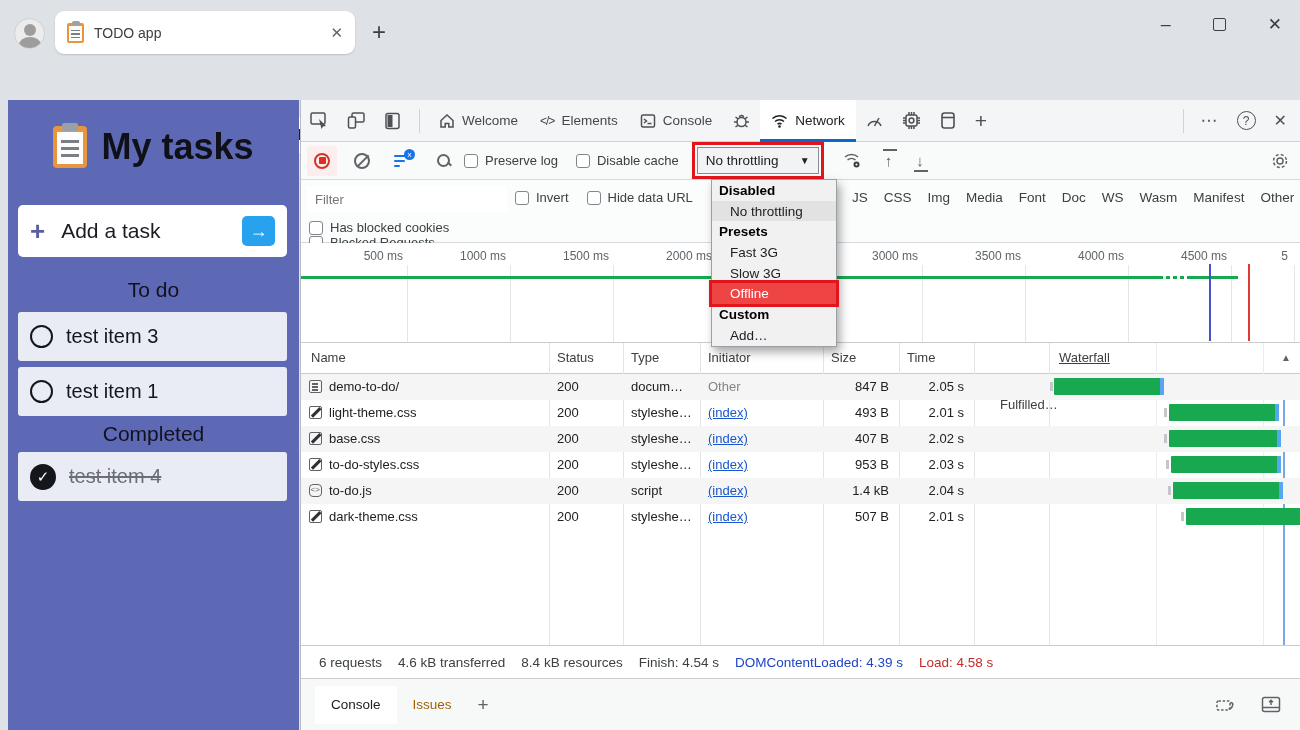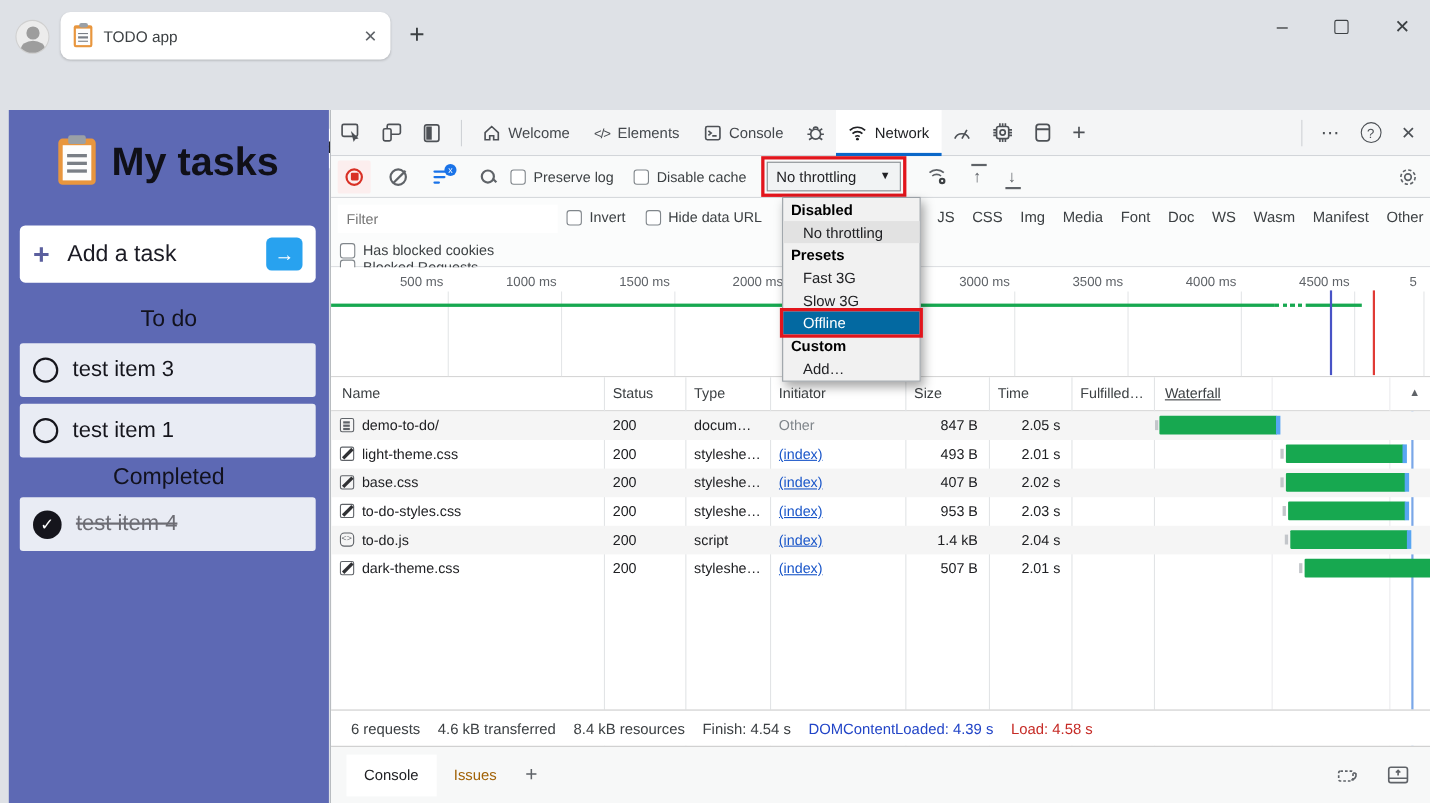--- a/index.html
+++ b/index.html
@@ -142,21 +142,21 @@
   .drawer-tab { height:38px; margin-top:0px; display:flex; align-items:center; padding:0 16px; font-size:13.5px; color:#a16207; }
   .drawer-tab.active { background:#fff; color:#202124; }
   .drawer-plus { font-size:19px; color:#5f6368; margin-left:10px; }
   .drawer-right { margin-left:auto; display:flex; gap:26px; margin-right:20px; color:#5f6368; }
 
   
   .menu { position:absolute; left:410px; top:79px; width:126px; background:#f1f1f1; border:1px solid #9aa0a6; box-shadow:3px 5px 9px rgba(0,0,0,.35); z-index:60; font-size:13.5px; color:#202124; }
   .mi { height:20.7px; display:flex; align-items:center; padding-left:18px; }
   .mi.header { font-weight:bold; padding-left:7px; color:#000; }
   .mi.sel { background:#e2e2e2; }
-  .mi.offline { background:#0369a1; color:#fff; outline:3px solid #e2151c; outline-offset:0px; }
+  .mi.offline { background:#ef4444; color:#fff; outline:3px solid #e2151c; outline-offset:0px; }
 </style>
 </head>
 <body>
 
 <div class="screen">
 
   <div class="titlebar">
     <div class="avatar">
         <div class="head"></div>
         <div class="body"></div>
@@ -420,21 +420,21 @@
       <div class="ov-vline" style="left:947px; background:#e03a35;"></div>
     </div>
 
     <div class="thead">
       <span class="th" style="left:10px;">Name</span>
       <span class="th" style="left:256px;">Status</span>
       <span class="th" style="left:330px;">Type</span>
       <span class="th" style="left:407px;">Initiator</span>
       <span class="th" style="left:530px;">Size</span>
       <span class="th" style="left:606px;">Time</span>
-      <span class="th" style="left:681px;">Fulfilled…</span>
+      <span class="th" style="left:699px;margin-top:47px;">Fulfilled…</span>
       <span class="th" style="left:758px;text-decoration:underline;">Waterfall</span>
       <span class="sort-tri">▲</span>
     </div>
 
     <div class="colsep" style="left:248px;"></div>
       <div class="colsep" style="left:322px;"></div>
     <div class="colsep" style="left:399px;"></div>
       <div class="colsep" style="left:522px;"></div>
     <div class="colsep" style="left:598px;"></div>
       <div class="colsep" style="left:673px;"></div>

